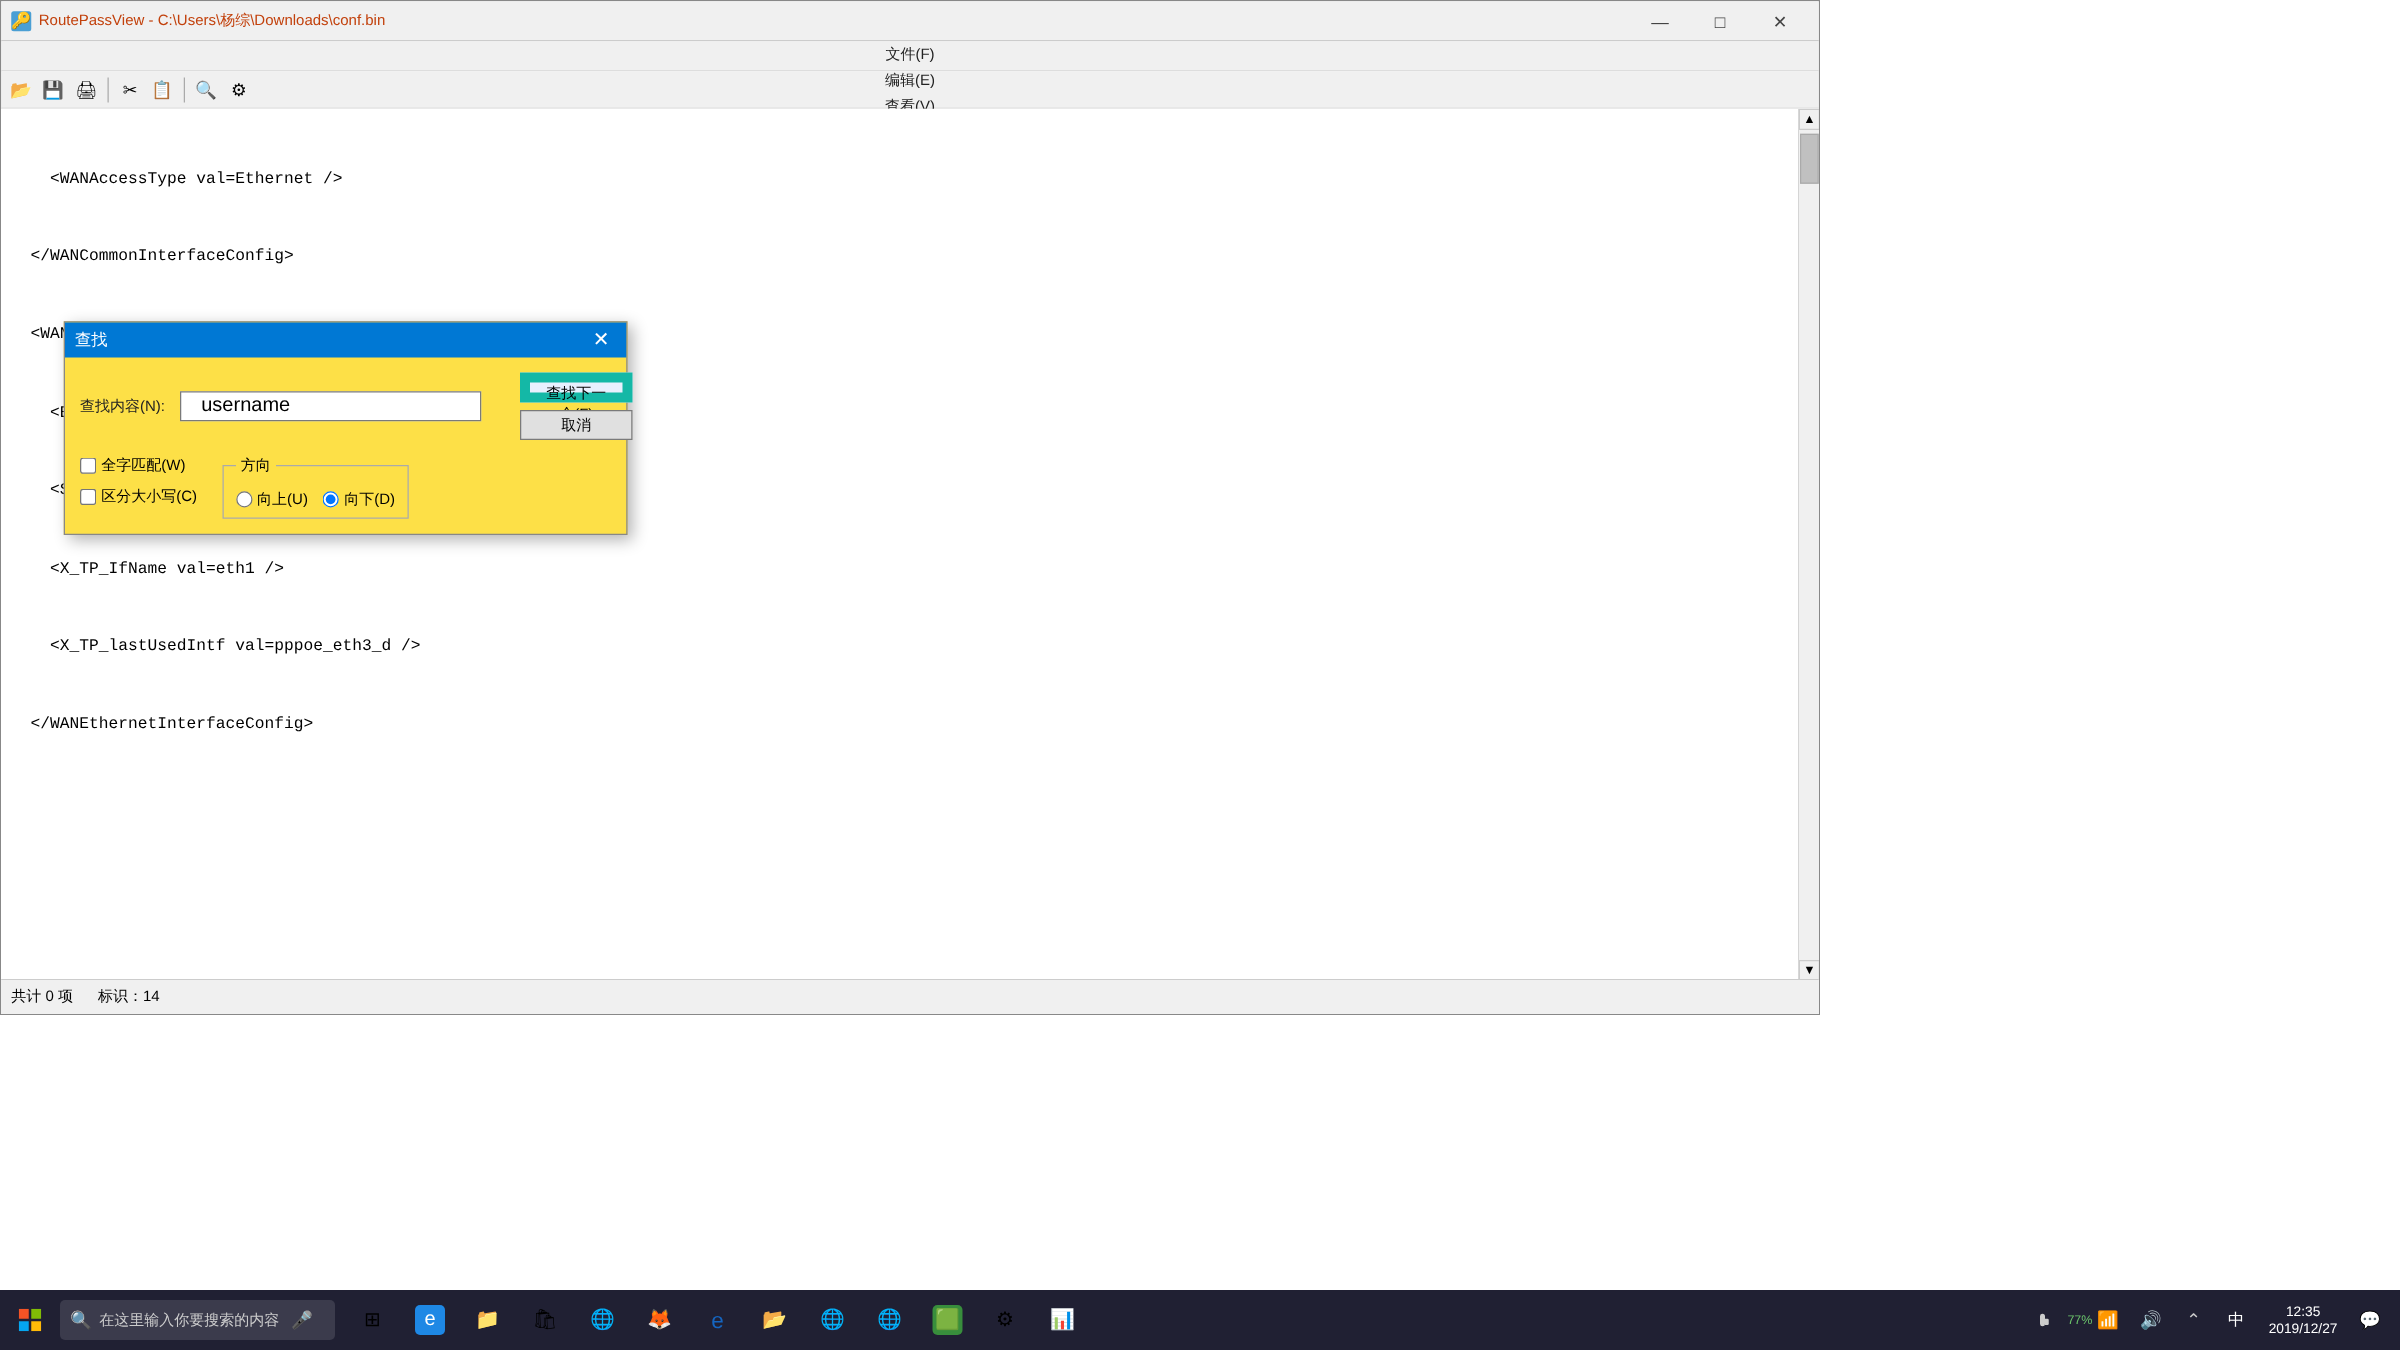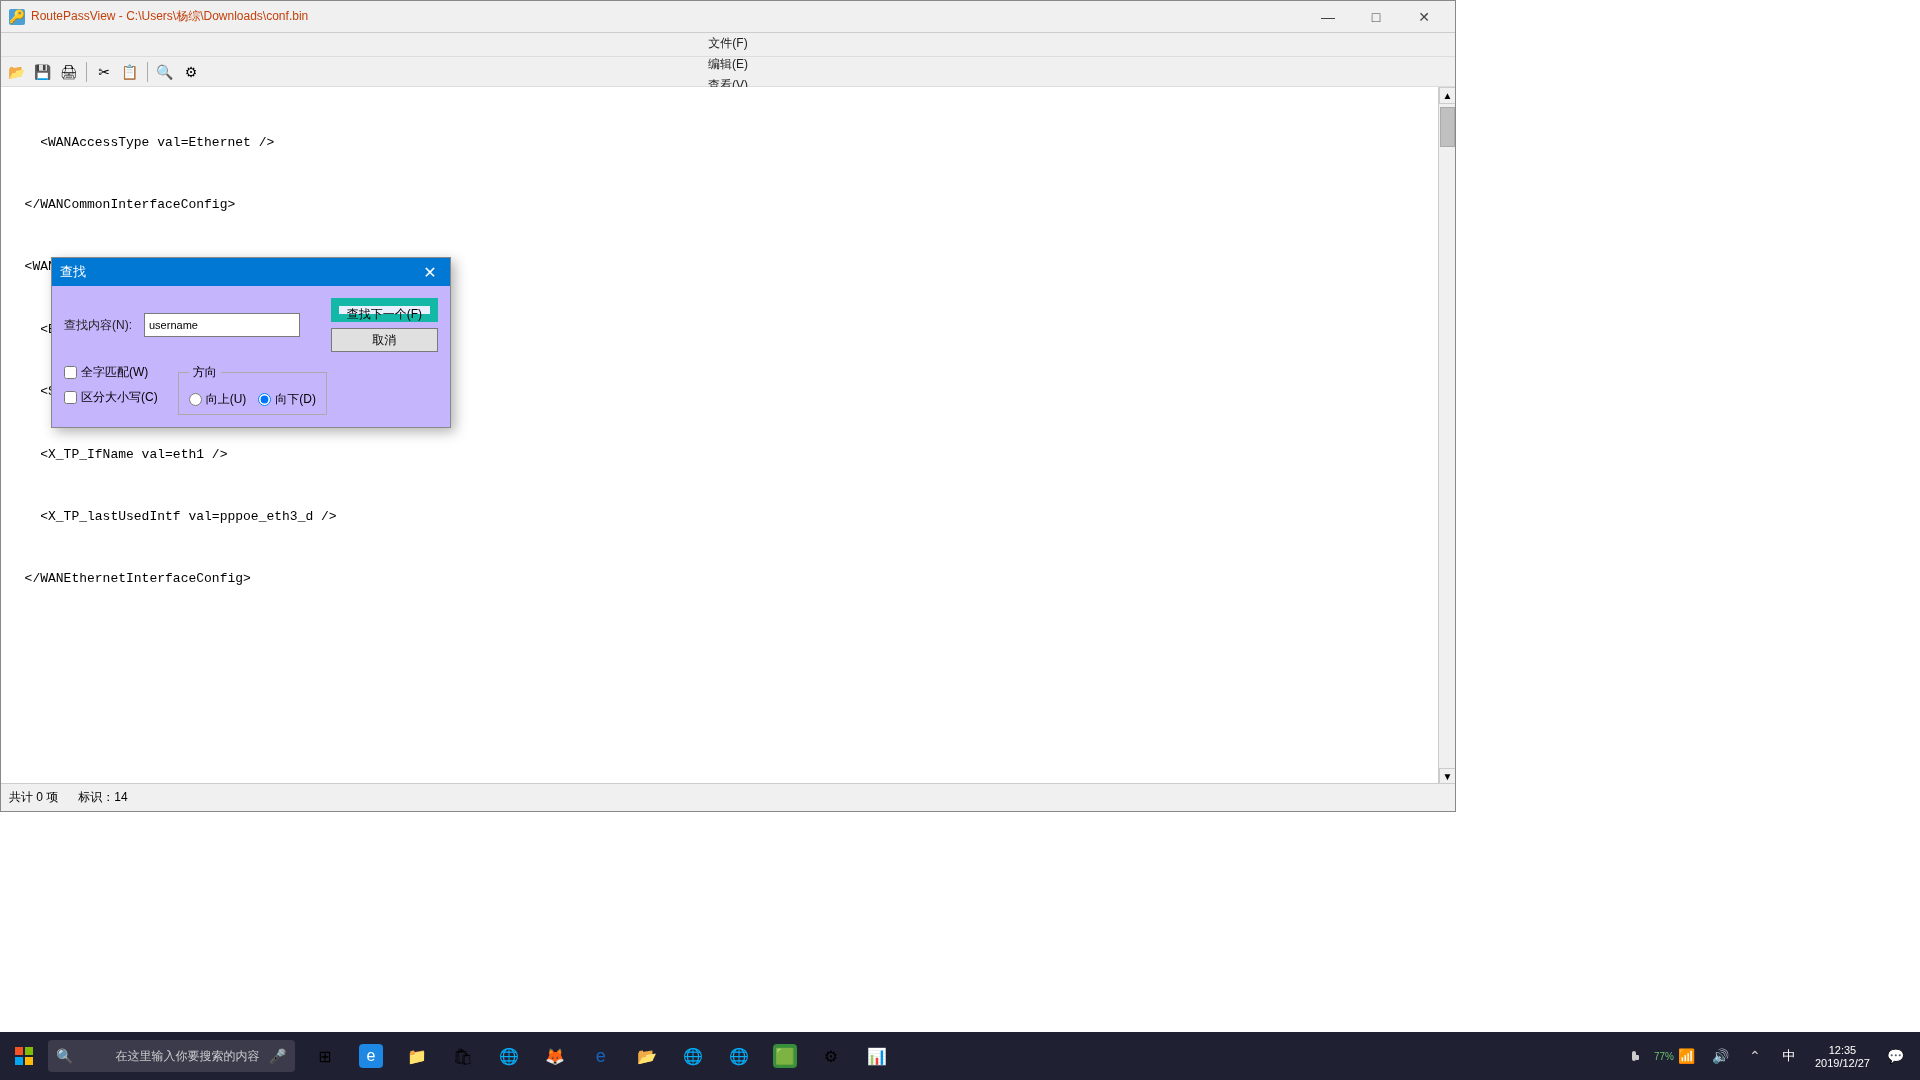--- a/index.html
+++ b/index.html
@@ -178,22 +178,22 @@
       padding: 0 8px;
       gap: 20px;
       font-size: 12px;
     }
 
     
     .find-dialog {
       position: absolute;
       top: 170px;
       left: 50px;
-      width: 400px;
-      background: #c4b5fd;
+      width: 451px;
+      background: #fde047;
       border: 1px solid #888;
       box-shadow: 4px 4px 12px rgba(0,0,0,0.3);
       z-index: 100;
     }
     .find-dialog-titlebar {
       background: #0078d4;
       color: #fff;
       height: 28px;
       display: flex;
       align-items: center;
@@ -227,22 +227,22 @@
     .find-label {
       font-size: 12px;
       min-width: 80px;
       color: #222;
     }
 
     .find-input {
       flex: 1;
       height: 24px;
       border: 1px solid #7a7a7a;
-      padding: 2px 4px;
-      font-size: 11px;
+      padding: 2px 16px;
+      font-size: 16px;
       background: #fff;
       margin-right: 21px;
     }
 
     .find-btn {
       min-width: 90px;
       height: 24px;
       background: #e0e0e0;
       border: 1px solid #7a7a7a;
       cursor: pointer;
@@ -325,21 +325,20 @@
       border-radius: 4px;
       height: 32px;
       padding: 0 8px;
       gap: 6px;
       min-width: 220px;
       cursor: pointer;
     }
     .taskbar-search-text {
       font-size: 12px;
       color: #ccc;
-      margin-left: 36px;
     }
     .taskbar-apps {
       display: flex;
       align-items: center;
       margin-left: 8px;
       gap: 2px;
     }
     .taskbar-app {
       width: 44px;
       height: 44px;

